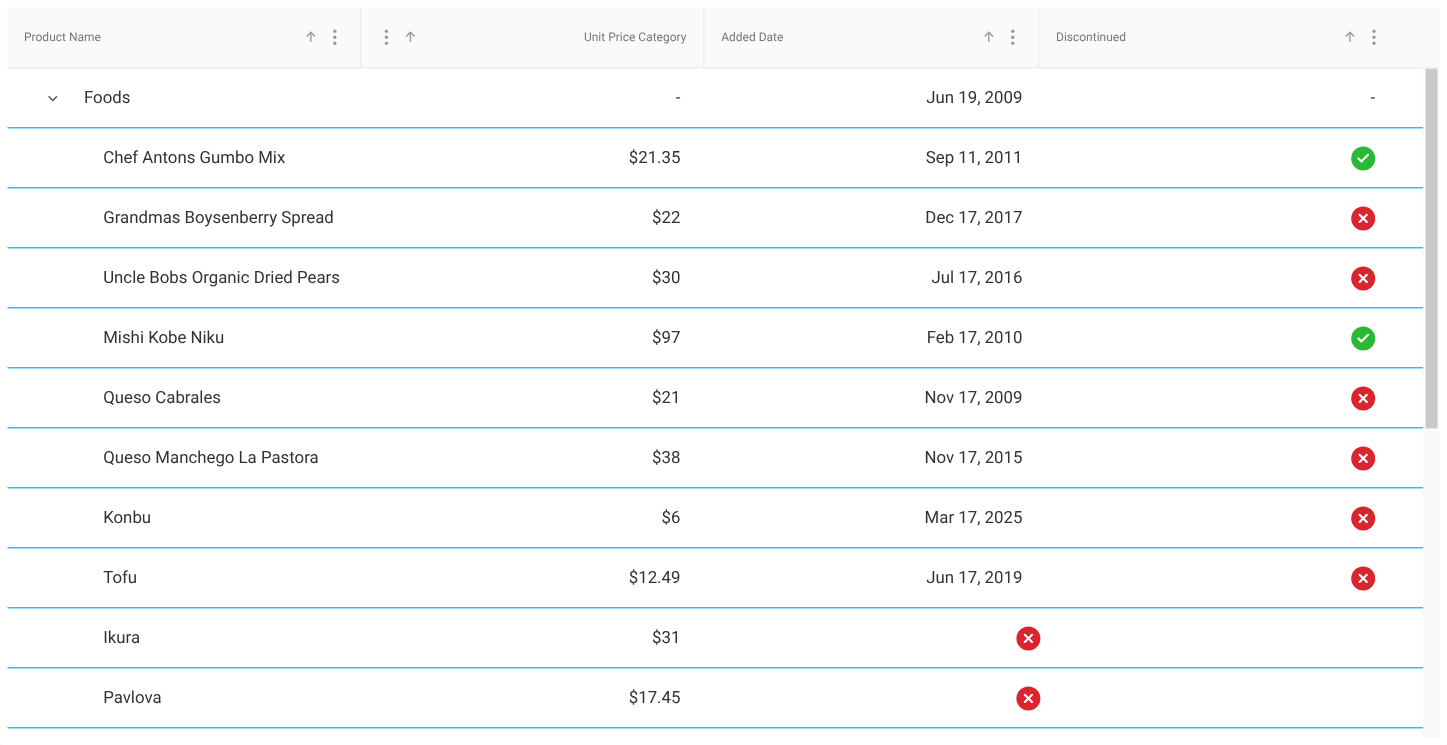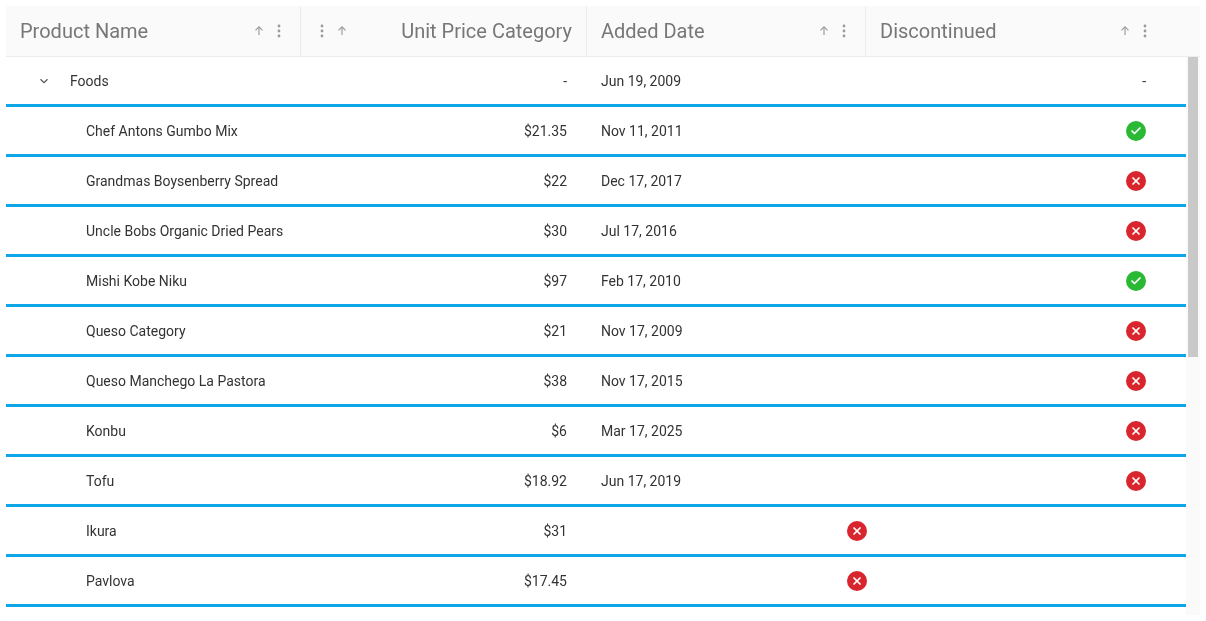--- a/index.html
+++ b/index.html
@@ -24,21 +24,21 @@
     width: 100%;
     height: 100%;
     overflow: hidden;
   }
   .header-row {
     display: flex;
     height: 51px;
     background: #fafafa;
     border-bottom: 1px solid #ececec;
     color: #777;
-    font-size: 20px;
+    font-size: 10px;
     user-select: none;
   }
   .header-cell {
     display: flex;
     align-items: center;
     border-right: 1px solid #ececec;
     padding: 0 14px;
     position: relative;
     flex: 0 0 auto;
   }
@@ -73,32 +73,32 @@
     position: absolute;
     top: 51px;
     left: 0;
     right: 0;
     bottom: 0;
     overflow: hidden;
   }
   .row {
     display: flex;
     height: 50px;
-    border-bottom: 3px solid #0ea5e9;
+    border-bottom: 1px solid #0ea5e9;
     align-items: stretch;
   }
   .cell {
     display: flex;
     align-items: center;
     flex: 0 0 auto;
     padding: 0 14px;
   }
   .cell.col-product { width: 295px; justify-content: flex-start; }
   .cell.col-price   { width: 286px; justify-content: flex-end; padding-right: 20px; }
-  .cell.col-date    { width: 279px; justify-content: flex-start; }
+  .cell.col-date    { width: 279px; justify-content: flex-end; }
   .cell.col-disc    { width: 300px; justify-content: flex-end; padding-right: 20px; }
   .group-row .cell.col-product { padding-left: 30px; gap: 18px; }
   .data-row .cell.col-product { padding-left: 80px; }
   .chevron {
     width: 16px; height: 16px; display: inline-flex; align-items: center; justify-content: center; color: #666;
   }
   .status-icon {
     width: 20px; height: 20px; border-radius: 50%;
     display: inline-flex; align-items: center; justify-content: center;
   }
@@ -231,21 +231,21 @@
 
     <div id="rows-container">
           <div class="row data-row">
             <div class="cell col-product">
               <span>Chef Antons Gumbo Mix</span>
             </div>
             <div class="cell col-price">
               <span class="price-label">$21.35</span>
             </div>
             <div class="cell col-date">
-              <span>Nov 11, 2011</span>
+              <span>Sep 11, 2011</span>
             </div>
             <div class="cell col-disc">
               <span class="status-icon status-true">
                 <svg width="12" height="12" viewBox="0 0 24 24" fill="none" stroke="#fff" stroke-width="3.5" stroke-linecap="round" stroke-linejoin="round">
                   <polyline points="20 6 9 17 4 12"></polyline>
                 </svg>
               </span>
             </div>
           </div>
           <div class="row data-row">
@@ -299,21 +299,21 @@
             <div class="cell col-disc">
               <span class="status-icon status-true">
                 <svg width="12" height="12" viewBox="0 0 24 24" fill="none" stroke="#fff" stroke-width="3.5" stroke-linecap="round" stroke-linejoin="round">
                   <polyline points="20 6 9 17 4 12"></polyline>
                 </svg>
               </span>
             </div>
           </div>
           <div class="row data-row">
             <div class="cell col-product">
-              <span>Queso Category</span>
+              <span>Queso Cabrales</span>
             </div>
             <div class="cell col-price">
               <span class="price-label">$21</span>
             </div>
             <div class="cell col-date">
               <span>Nov 17, 2009</span>
             </div>
             <div class="cell col-disc">
               <span class="status-icon status-false">
                 <svg width="12" height="12" viewBox="0 0 24 24" fill="none" stroke="#fff" stroke-width="3.5" stroke-linecap="round">
@@ -359,21 +359,21 @@
                   <line x1="18" y1="6" x2="6" y2="18"></line>
                 </svg>
               </span>
             </div>
           </div>
           <div class="row data-row">
             <div class="cell col-product">
               <span>Tofu</span>
             </div>
             <div class="cell col-price">
-              <span class="price-label">$18.92</span>
+              <span class="price-label">$12.49</span>
             </div>
             <div class="cell col-date">
               <span>Jun 17, 2019</span>
             </div>
             <div class="cell col-disc">
               <span class="status-icon status-false">
                 <svg width="12" height="12" viewBox="0 0 24 24" fill="none" stroke="#fff" stroke-width="3.5" stroke-linecap="round">
                   <line x1="6" y1="6" x2="18" y2="18"></line>
                   <line x1="18" y1="6" x2="6" y2="18"></line>
                 </svg>

